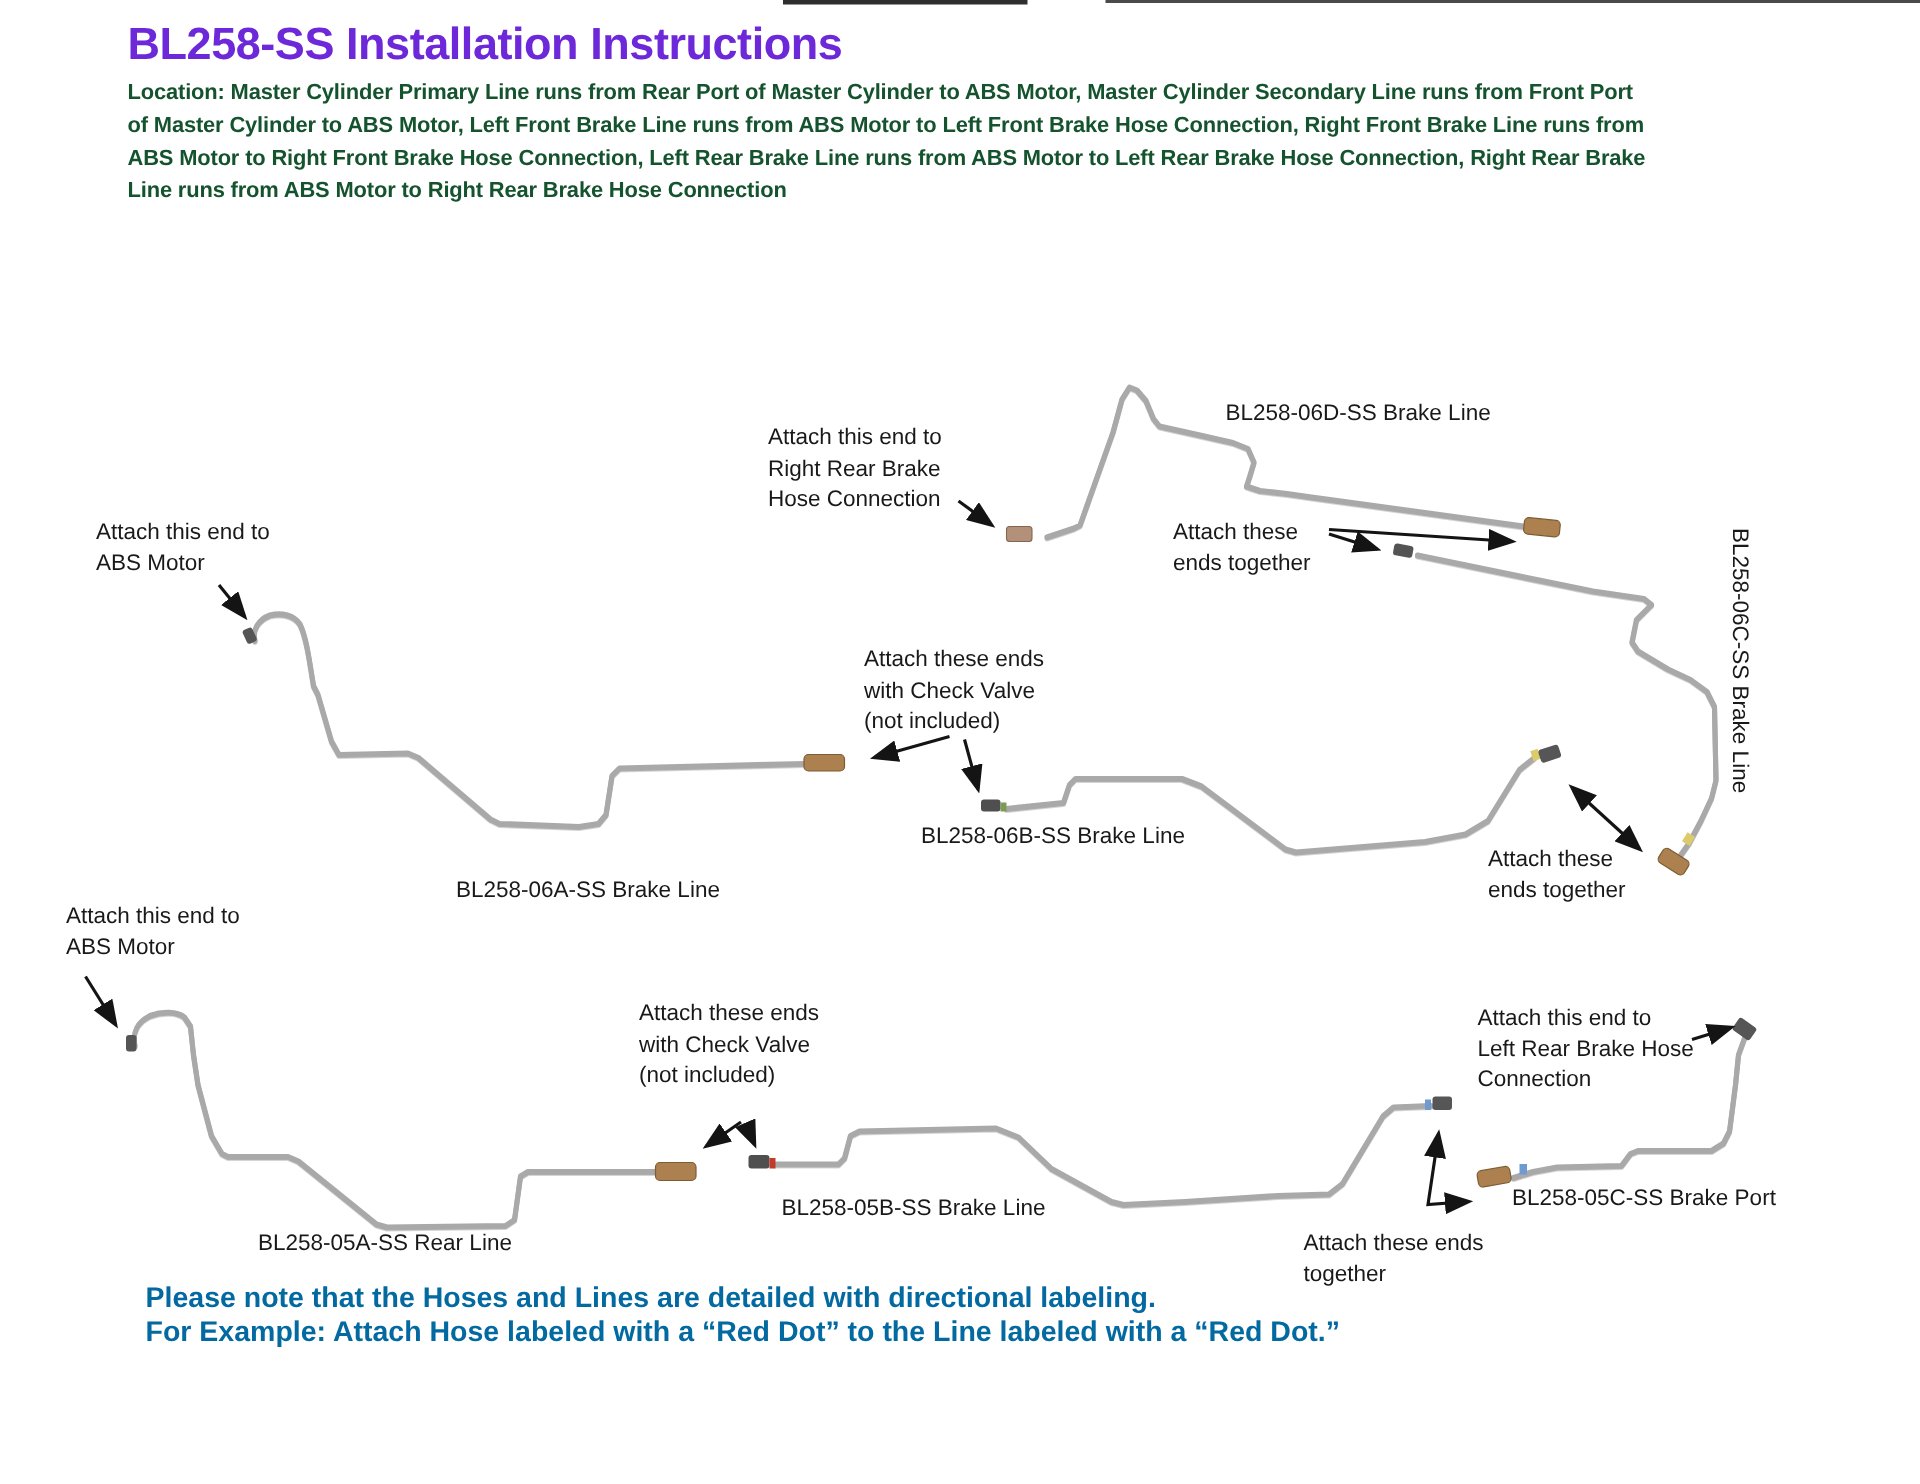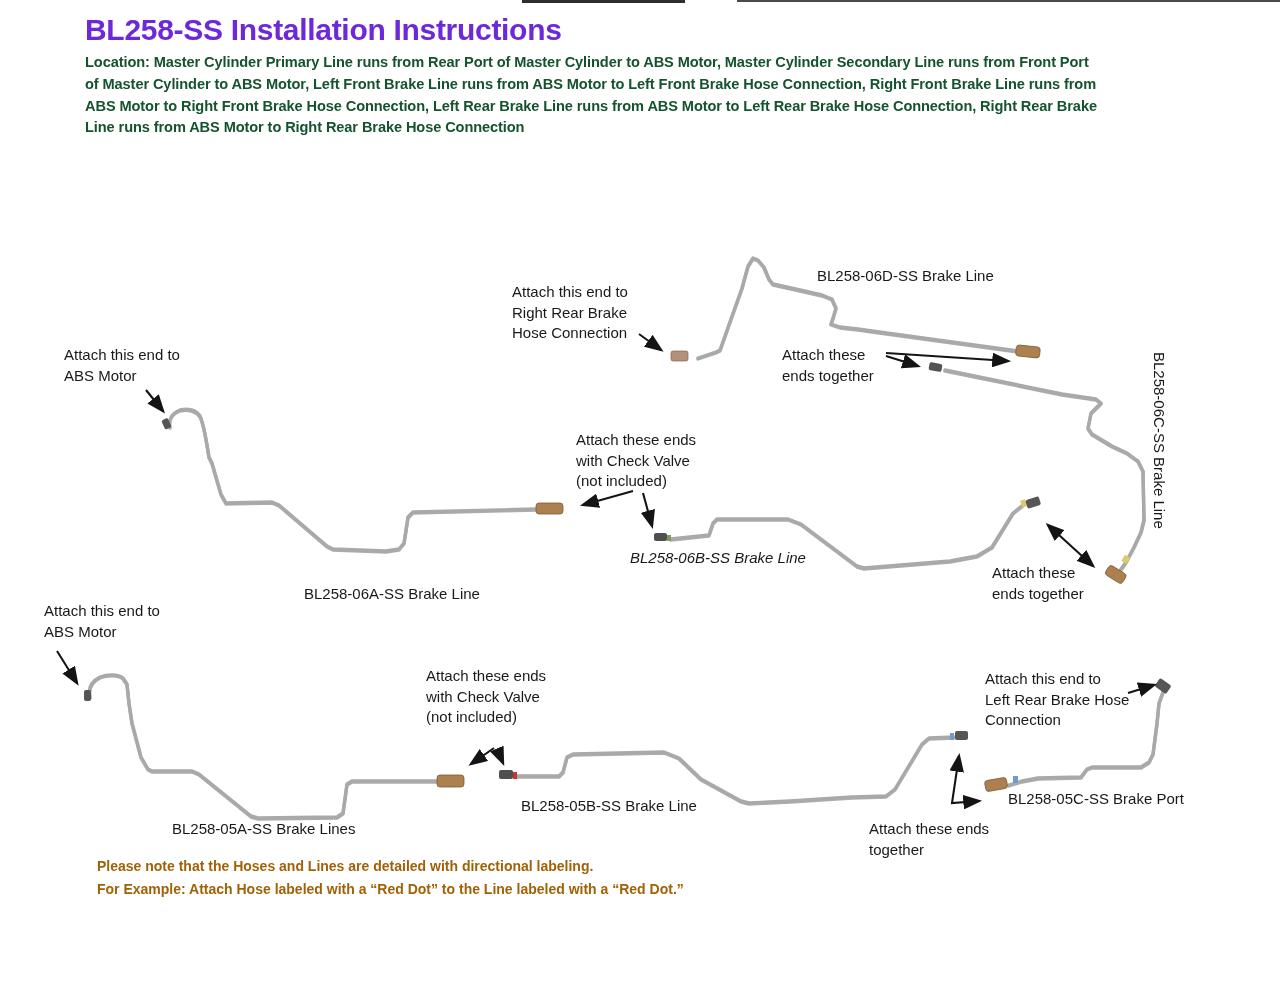--- a/index.html
+++ b/index.html
@@ -6,22 +6,22 @@
   .page{position:relative;width:1280px;height:989px;background:#ffffff;overflow:hidden;
         font-family:"Liberation Sans",sans-serif;color:#161616;}
   .artifact{position:absolute;background:#2e2e2e;}
   .title{position:absolute;left:85px;top:13px;font-size:30px;font-weight:700;letter-spacing:-0.3px;color:#6d28d9;}
   .para{position:absolute;left:85px;top:52px;font-size:14.6px;font-weight:700;line-height:21.8px;
         white-space:pre-line;letter-spacing:-0.1px;color:#14532d;}
   .para2{position:absolute;left:85px;top:161px;font-size:15px;font-weight:700;color:#111;}
   .lbl{position:absolute;font-size:15px;line-height:1.38;white-space:pre-line;color:#191919;}
   .lbl-vert{position:absolute;font-size:15px;white-space:nowrap;color:#191919;
             transform:rotate(90deg);transform-origin:top left;}
-  .footnote{position:absolute;left:97px;top:855px;font-size:14px;font-weight:700;line-height:22.5px;
-            white-space:pre-line;color:#a16207;}
+  .footnote{position:absolute;left:97px;top:855px;font-size:19px;font-weight:700;line-height:22.5px;
+            white-space:pre-line;color:#0369a1;}
   svg{position:absolute;left:0;top:0;}
   .tube{fill:none;stroke:#a9a9a9;stroke-width:3.4;stroke-linejoin:round;stroke-linecap:round;}
   .tubes{filter:drop-shadow(0 1px 0.5px rgba(70,70,70,0.45));}
   .arrow{fill:none;stroke:#141414;stroke-width:2.1;}
 </style>
 </head>
 <body>
 
 <div class="page">
 
@@ -106,30 +106,30 @@
 Right Rear Brake
 Hose Connection</div>
   <div class="lbl" style="left:817px;top:266px;">BL258-06D-SS Brake Line</div>
   <div class="lbl" style="left:782px;top:345px;">Attach these
 ends together</div>
   <div class="lbl-vert" style="left:1168px;top:352px;">BL258-06C-SS Brake Line</div>
   <div class="lbl" style="left:576px;top:430px;">Attach these ends
 with Check Valve
 (not included)</div>
   <div class="lbl" style="left:304px;top:584px;">BL258-06A-SS Brake Line</div>
-  <div class="lbl" style="left:630px;top:548px;font-style:italic;">BL258-06B-SS Brake Line</div>
+  <div class="lbl" style="left:614px;top:548px;">BL258-06B-SS Brake Line</div>
   <div class="lbl" style="left:992px;top:563px;">Attach these
 ends together</div>
 
   <div class="lbl" style="left:44px;top:601px;">Attach this end to
 ABS Motor</div>
   <div class="lbl" style="left:426px;top:666px;">Attach these ends
 with Check Valve
 (not included)</div>
-  <div class="lbl" style="left:172px;top:819px;">BL258-05A-SS Brake Lines</div>
+  <div class="lbl" style="left:172px;top:819px;">BL258-05A-SS Rear Line</div>
   <div class="lbl" style="left:521px;top:796px;">BL258-05B-SS Brake Line</div>
   <div class="lbl" style="left:985px;top:669px;">Attach this end to
 Left Rear Brake Hose
 Connection</div>
   <div class="lbl" style="left:1008px;top:789px;">BL258-05C-SS Brake Port</div>
   <div class="lbl" style="left:869px;top:819px;">Attach these ends
 together</div>
 
   <div class="footnote">Please note that the Hoses and Lines are detailed with directional labeling.
 For Example: Attach Hose labeled with a “Red Dot” to the Line labeled with a “Red Dot.”</div>

